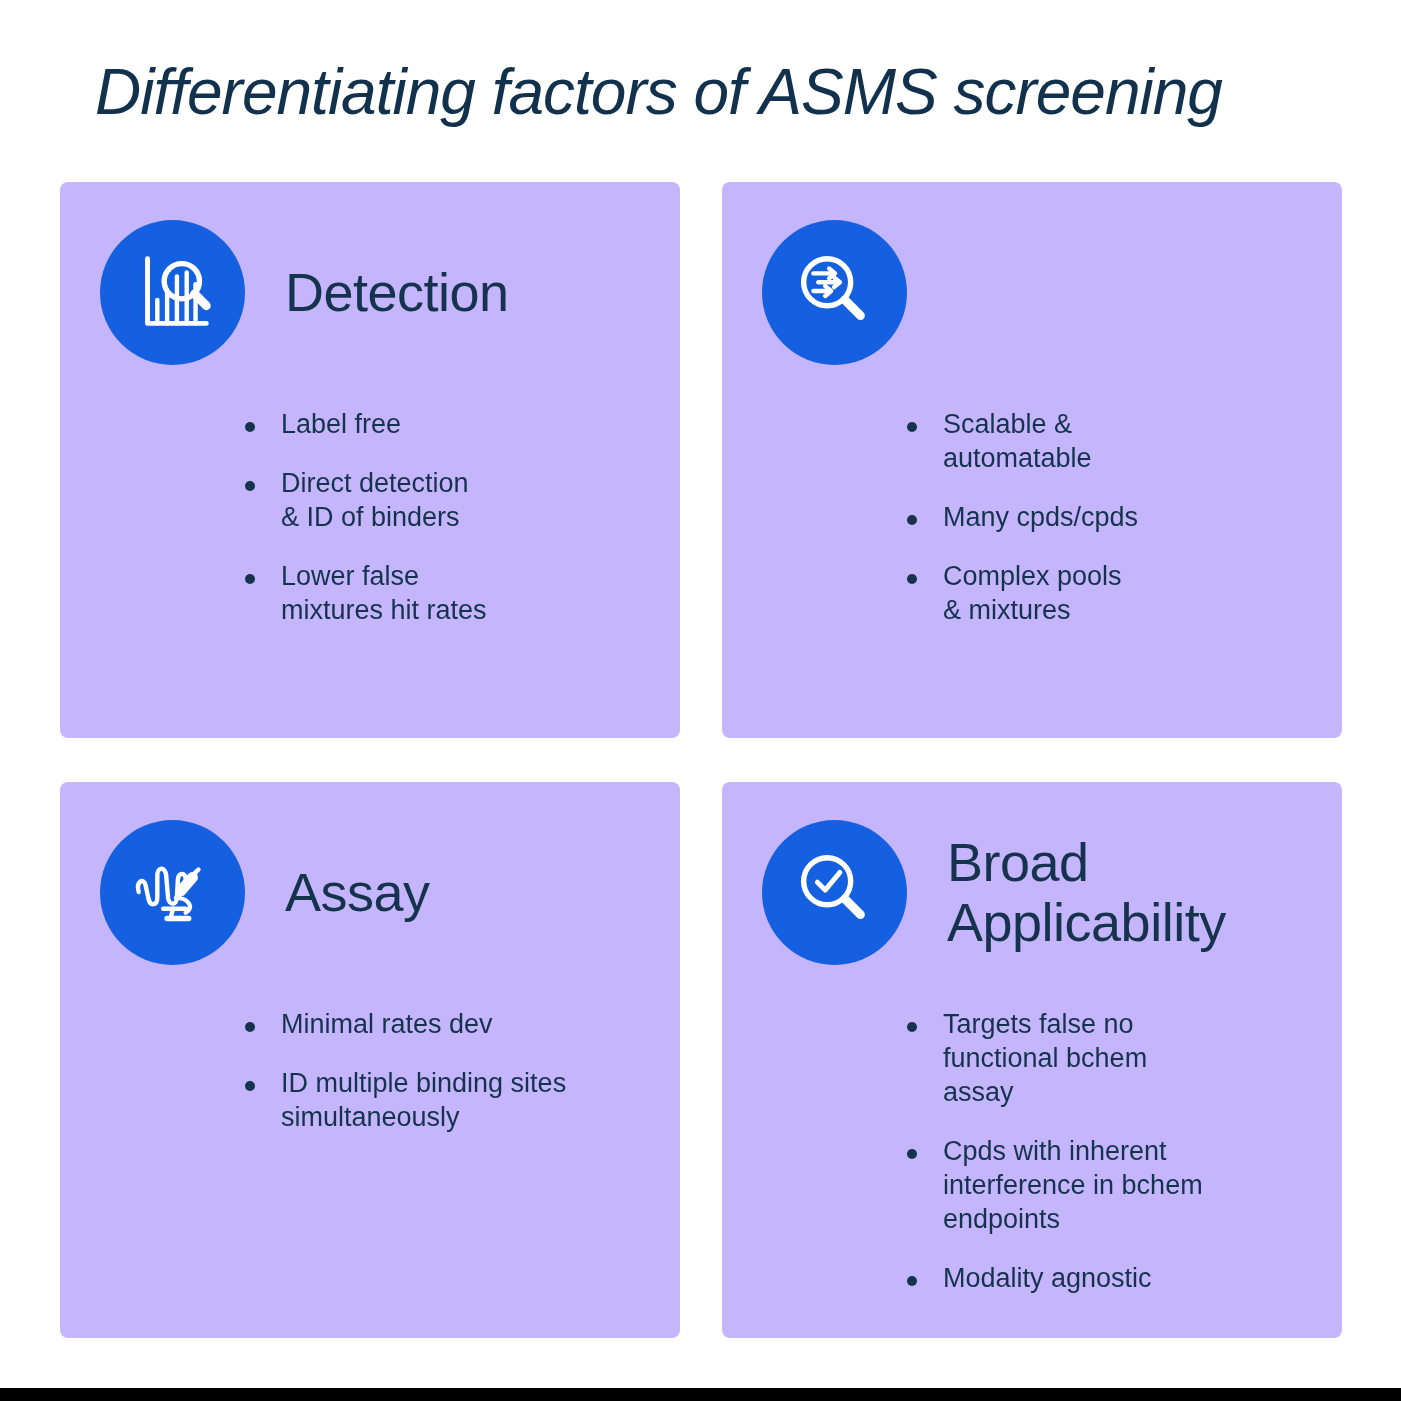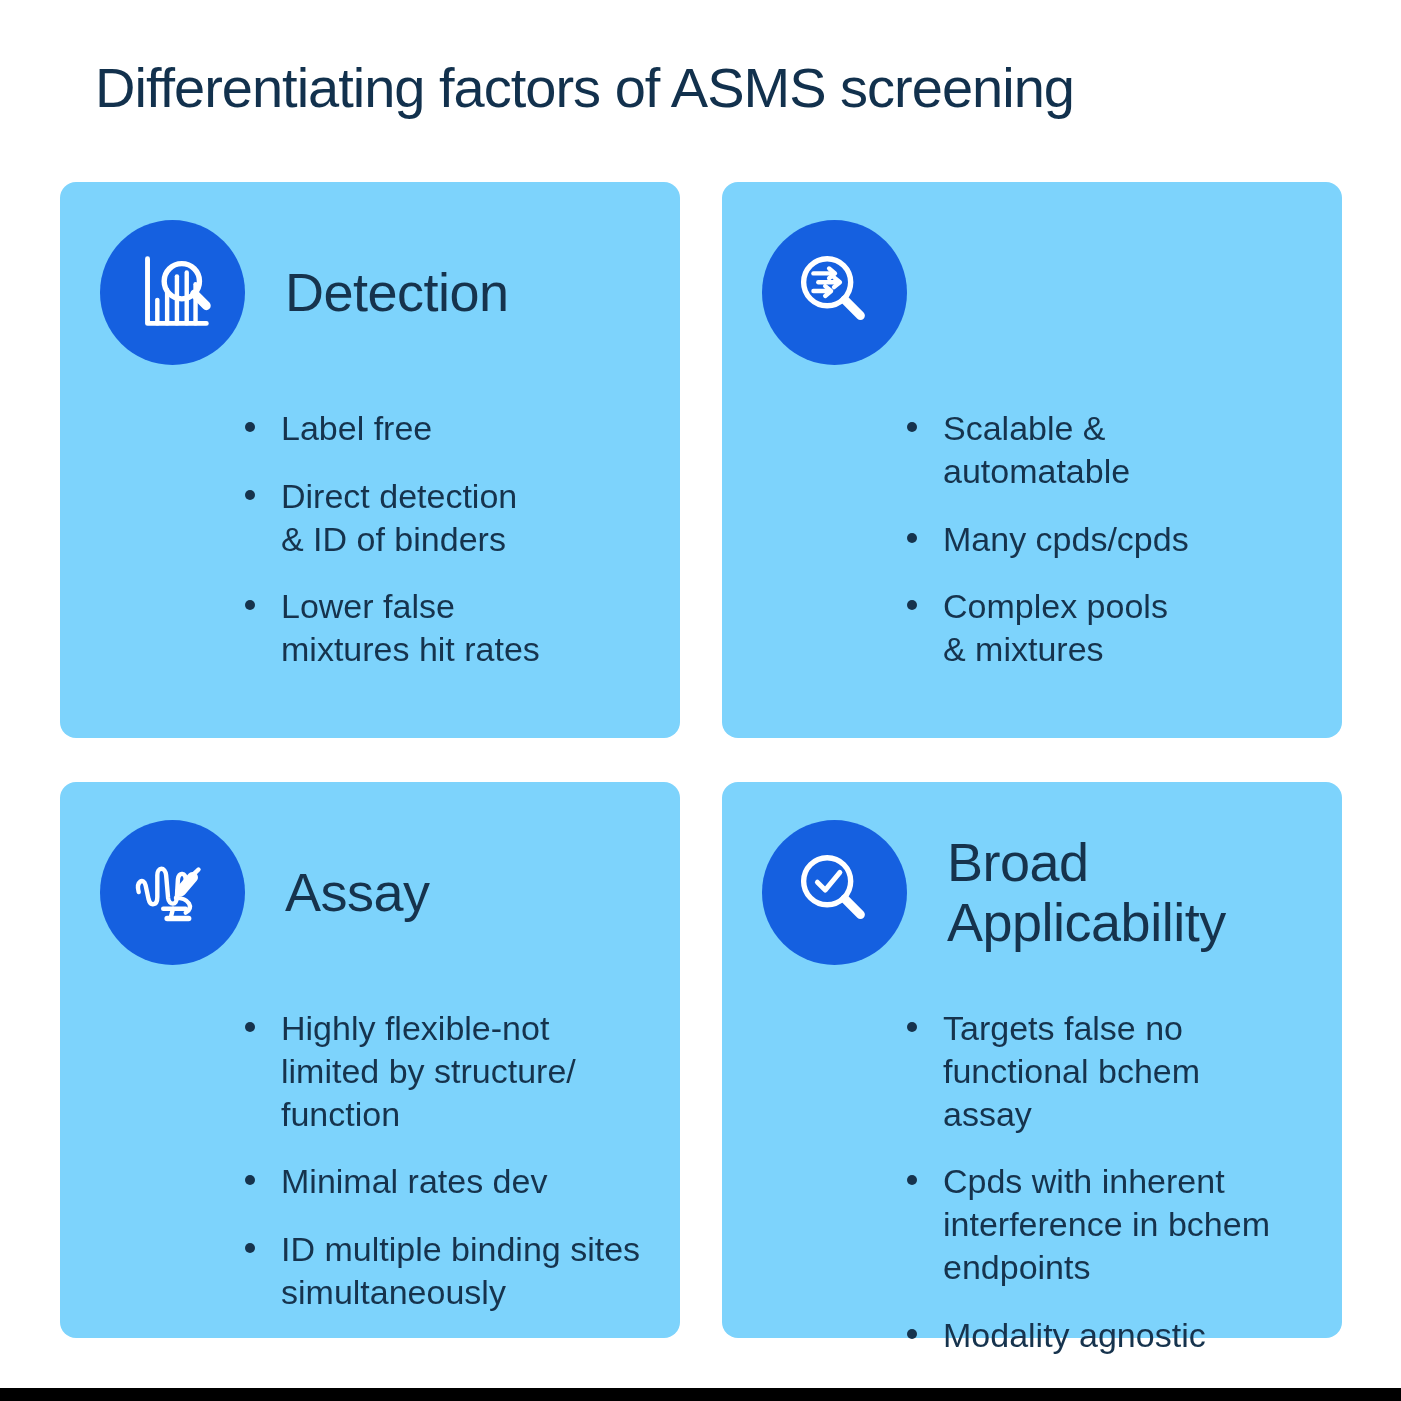--- a/index.html
+++ b/index.html
@@ -8,39 +8,40 @@
     position: relative;
     background: #ffffff;
     font-family: "Liberation Sans", sans-serif;
     color: #16334d;
     overflow: hidden;
   }
   .page-title {
     position: absolute;
     left: 95px;
     top: 55px;
-    font-size: 56px;
+    font-size: 64px;
     font-weight: 400;
     letter-spacing: -1px;
     color: #12314d;
     white-space: nowrap;
+    font-style: italic;
   }
   .grid {
     position: absolute;
     left: 60px;
     top: 182px;
     display: grid;
     grid-template-columns: 620px 620px;
     grid-template-rows: 556px 556px;
     column-gap: 42px;
     row-gap: 44px;
   }
   .card {
-    background: #7dd3fc;
-    border-radius: 16px;
+    background: #c4b5fd;
+    border-radius: 8px;
     padding: 38px 20px 34px 40px;
   }
   .card-header {
     display: flex;
     align-items: center;
     gap: 40px;
   }
   .icon-circle {
     width: 145px;
     height: 145px;
@@ -68,21 +69,21 @@
     white-space: pre-line;
   }
   ul.bullets {
     list-style: none;
     margin-top: 42px;
     margin-left: 143px;
   }
   ul.bullets li {
     position: relative;
     padding-left: 38px;
-    font-size: 34px;
+    font-size: 27px;
     line-height: 1.26;
     margin-bottom: 25px;
     color: #16334d;
     white-space: pre-line;
   }
   ul.bullets li::before {
     content: "";
     position: absolute;
     left: 2px;
     top: 15px;
@@ -165,23 +166,20 @@
           <path d="M72 30 L76 26" stroke-width="4.5"></path>
           <path d="M53 55 C66 55 72 65 63 70" stroke-width="4.5"></path>
           <path d="M40 66 H63" stroke-width="4.5"></path>
           <path d="M50 66 L48 74" stroke-width="4.5"></path>
           <path d="M44 76 H66" stroke-width="5.5"></path>
         </svg>
       </div>
       <h2 class="card-title">Assay</h2>
     </div>
     <ul class="bullets">
-      <li>Highly flexible-not
-limited by structure/
-function</li>
       <li>Minimal rates dev</li>
       <li>ID multiple binding sites
 simultaneously</li>
     </ul>
   </section>
 
   <section class="card">
     <div class="card-header">
       <div class="icon-circle">
         <svg viewBox="0 0 100 100">

